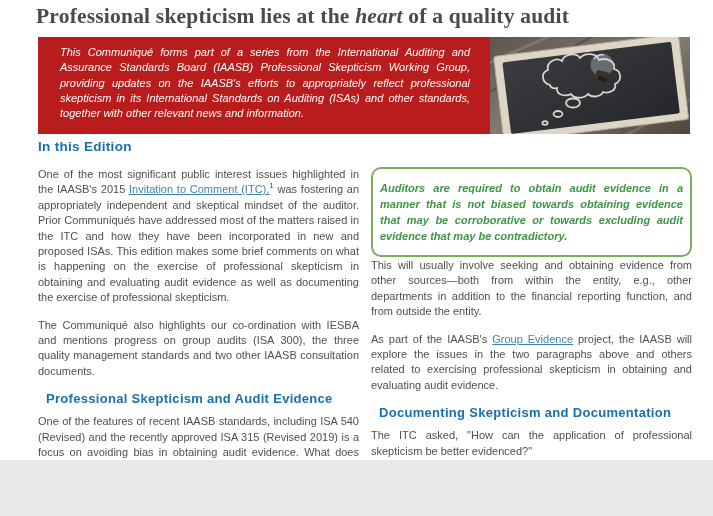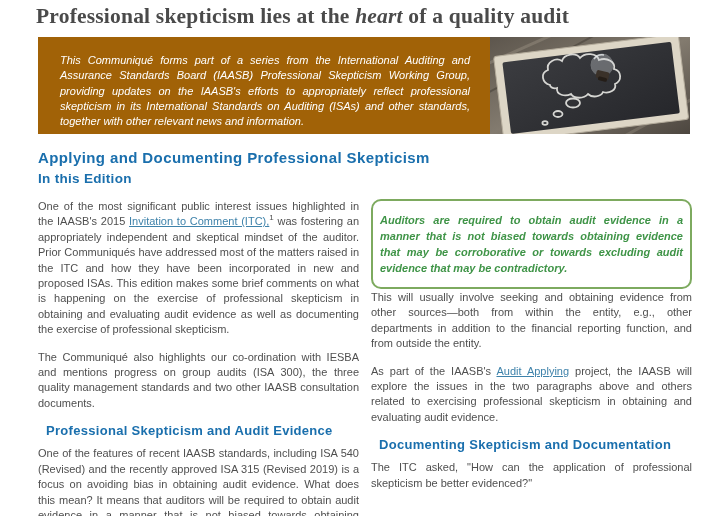--- a/index.html
+++ b/index.html
@@ -1,34 +1,34 @@
 <!DOCTYPE html>
 <html><head>
 <meta charset="utf-8">
 <style>
   * { margin:0; padding:0; box-sizing:border-box; }
   html,body { background:#e8e8e8; }
   .page {
-    width:713px; height:516px; overflow:hidden; background:#ffffff;
+    width:713px; height:460px; overflow:hidden; background:#ffffff;
     font-family:"Liberation Sans", sans-serif; position:relative; margin:0 auto;
   }
   .doc-title {
     margin:4px 23px 0 36px;
     font-family:"Liberation Serif", serif;
     font-size:21.5px; font-weight:700; color:#4a4a4a; letter-spacing:0.2px;
     white-space:nowrap;
   }
   .doc-title em { font-style:italic; }
   .banner-row {
     display:flex; margin:8px 23px 0 38px; height:97px;
   }
   .green-banner {
-    flex:1; background:#a16207; color:#ffffff;
+    flex:1; background:#b91c1c; color:#ffffff;
     font-style:italic; font-size:11px; line-height:15.3px;
-    padding:16px 20px 8px 22px; text-align:justify;
+    padding:8px 20px 8px 22px; text-align:justify;
   }
   .photo { width:200px; height:97px; flex:0 0 200px; display:block; }
   .main-heading {
     margin:15px 38px 0 38px; color:#1a6fad; font-weight:700;
     font-size:15px; letter-spacing:0.4px;
   }
   .sub-heading {
     margin:5px 38px 0 38px; color:#1a6fad; font-weight:700;
     font-size:13.5px; letter-spacing:0.3px;
   }
@@ -93,42 +93,41 @@
       </g>
       <g>
         <circle cx="112" cy="28" r="11" fill="#cfd3d6" opacity="0.35" stroke="#d8dcde" stroke-width="1"></circle>
         <path d="M104,22 a10,10 0 0 1 10,-4" stroke="#eef1f2" stroke-width="1.6" fill="none" opacity="0.8"></path>
         <rect x="106" y="34" width="13" height="8" rx="2" fill="#3a3129" transform="rotate(14 112 38)"></rect>
         <rect x="108" y="40" width="9" height="4" rx="1.5" fill="#241d17" transform="rotate(14 112 42)"></rect>
       </g>
     </svg>
   </div>
 
-  <div class="main-heading">Applying and Documenting Professional Skepticism</div>
   <div class="sub-heading">In this Edition</div>
 
   <div class="columns">
 
     <div class="col">
       <p><span>One of the most significant public interest issues highlighted in the IAASB's 2015 </span><a class="doc-link">Invitation to Comment (ITC),</a><sup class="fn">1</sup><span> was fostering an appropriately independent and skeptical mindset of the auditor. Prior Communiqués have addressed most of the matters raised in the ITC and how they have been incorporated in new and proposed ISAs. This edition makes some brief comments on what is happening on the exercise of professional skepticism in obtaining and evaluating audit evidence as well as documenting the exercise of professional skepticism.</span></p>
 
       <p>The Communiqué also highlights our co-ordination with IESBA and mentions progress on group audits (ISA 300), the three quality management standards and two other IAASB consultation documents.</p>
 
       <div class="section-heading">Professional Skepticism and Audit Evidence</div>
 
       <p>One of the features of recent IAASB standards, including ISA 540 (Revised) and the recently approved ISA 315 (Revised 2019) is a focus on avoiding bias in obtaining audit evidence. What does this mean? It means that auditors will be required to obtain audit evidence in a manner that is not biased towards obtaining evidence that may be corroborative or towards excluding audit evidence that may be contradictory.</p>
 
     </div>
 
     <div class="col">
       <div class="callout">Auditors are required to obtain audit evidence in a manner that is not biased towards obtaining evidence that may be corroborative or towards excluding audit evidence that may be contradictory.</div>
 
       <p>This will usually involve seeking and obtaining evidence from other sources—both from within the entity, e.g., other departments in addition to the financial reporting function, and from outside the entity.</p>
 
-      <p><span>As part of the IAASB's </span><a class="doc-link">Audit Applying</a><span> project, the IAASB will explore the issues in the two paragraphs above and others related to exercising professional skepticism in obtaining and evaluating audit evidence.</span></p>
+      <p><span>As part of the IAASB's </span><a class="doc-link">Group Evidence</a><span> project, the IAASB will explore the issues in the two paragraphs above and others related to exercising professional skepticism in obtaining and evaluating audit evidence.</span></p>
 
       <div class="section-heading">Documenting Skepticism and Documentation</div>
 
       <p>The ITC asked, "How can the application of professional skepticism be better evidenced?"</p>
 
     </div>
 
   </div>
 
 </div>

